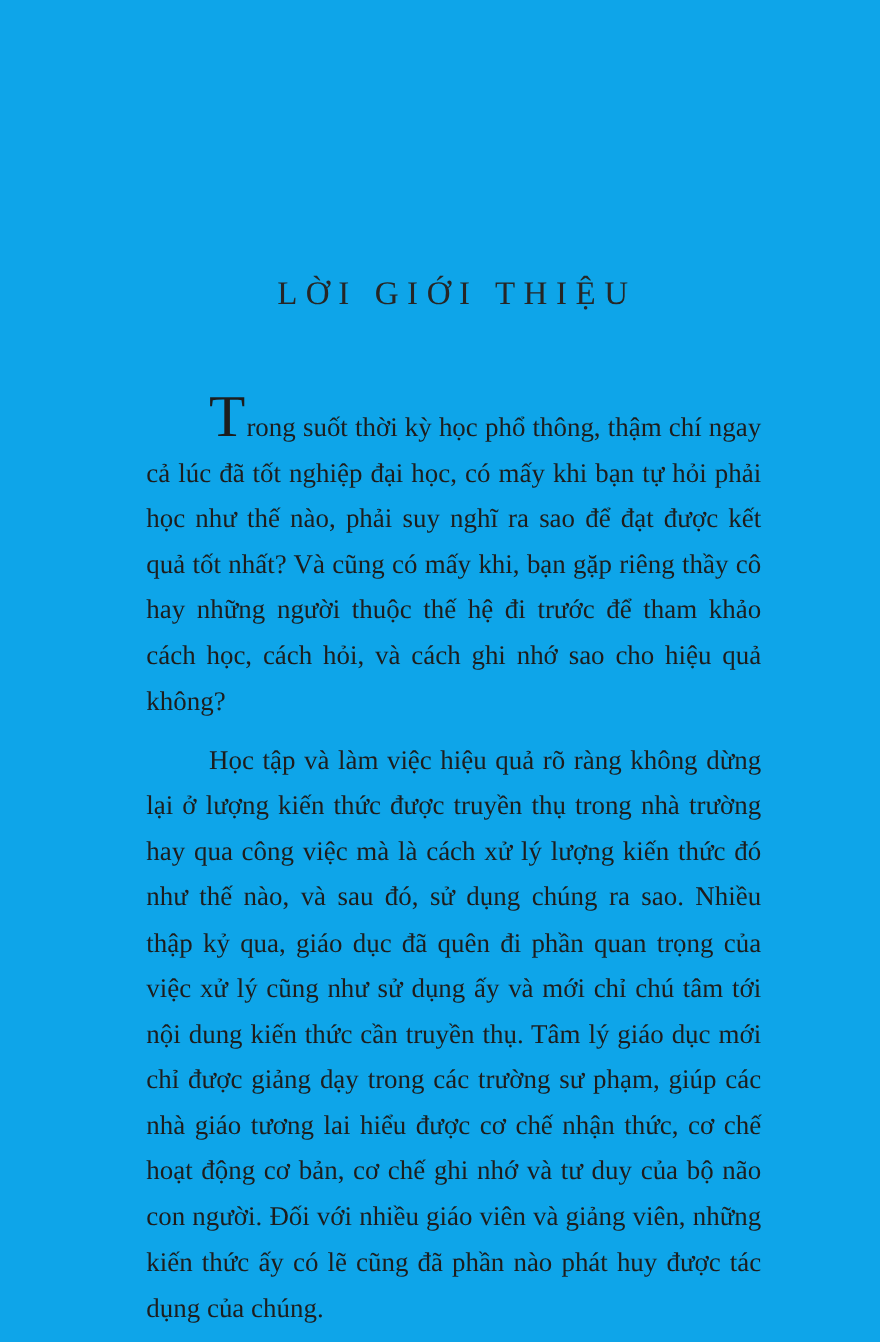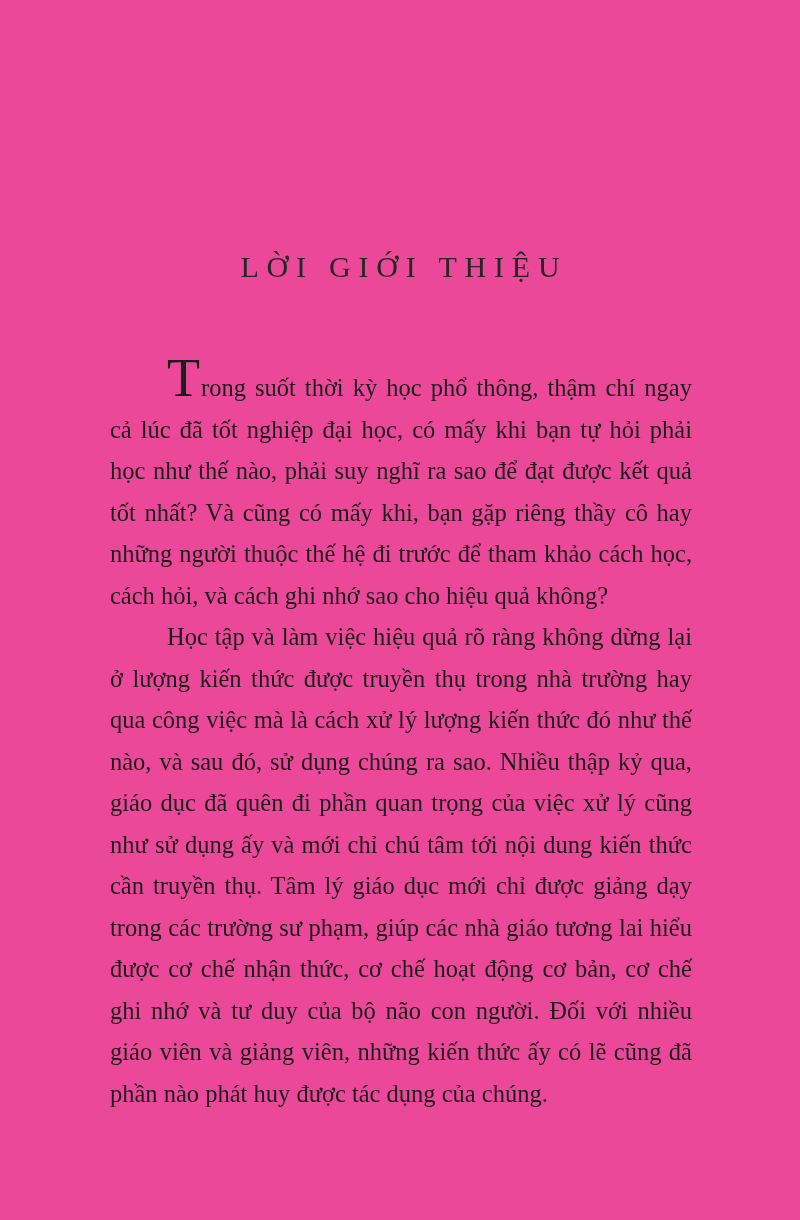--- a/index.html
+++ b/index.html
@@ -3,24 +3,25 @@
 <meta charset="utf-8">
 <style>
   * { margin: 0; padding: 0; box-sizing: border-box; }
   html, body { background: #ffffff; }
 
   .page {
     position: relative;
     width: 800px;
     height: 1220px;
     margin: 0 auto;
-    background: #ec4899;
+    background: #0ea5e9;
     overflow: hidden;
     font-family: "Liberation Serif", "DejaVu Serif", serif;
     color: #1d1d1d;
+    padding-left: 23px;
   }
 
   .chapter-title {
     padding-top: 250px;
     text-align: center;
     font-size: 30px;
     font-weight: 400;
     letter-spacing: 0.26em;
     text-indent: 0.26em; 
     color: #262626;
@@ -34,21 +35,21 @@
     text-align: justify;
     color: #1d1d1d;
   }
 
   .para {
     text-indent: 57px;
     font-family: Liberation Serif, serif;
   }
 
   .para + .para {
-    margin-top: 0;
+    margin-top: 12px;
   }
 
   .dropcap {
     font-size: 54px;
     line-height: 41.5px; 
     letter-spacing: 1px;
     color: #1d1d1d;
   }
 </style>
 </head>

